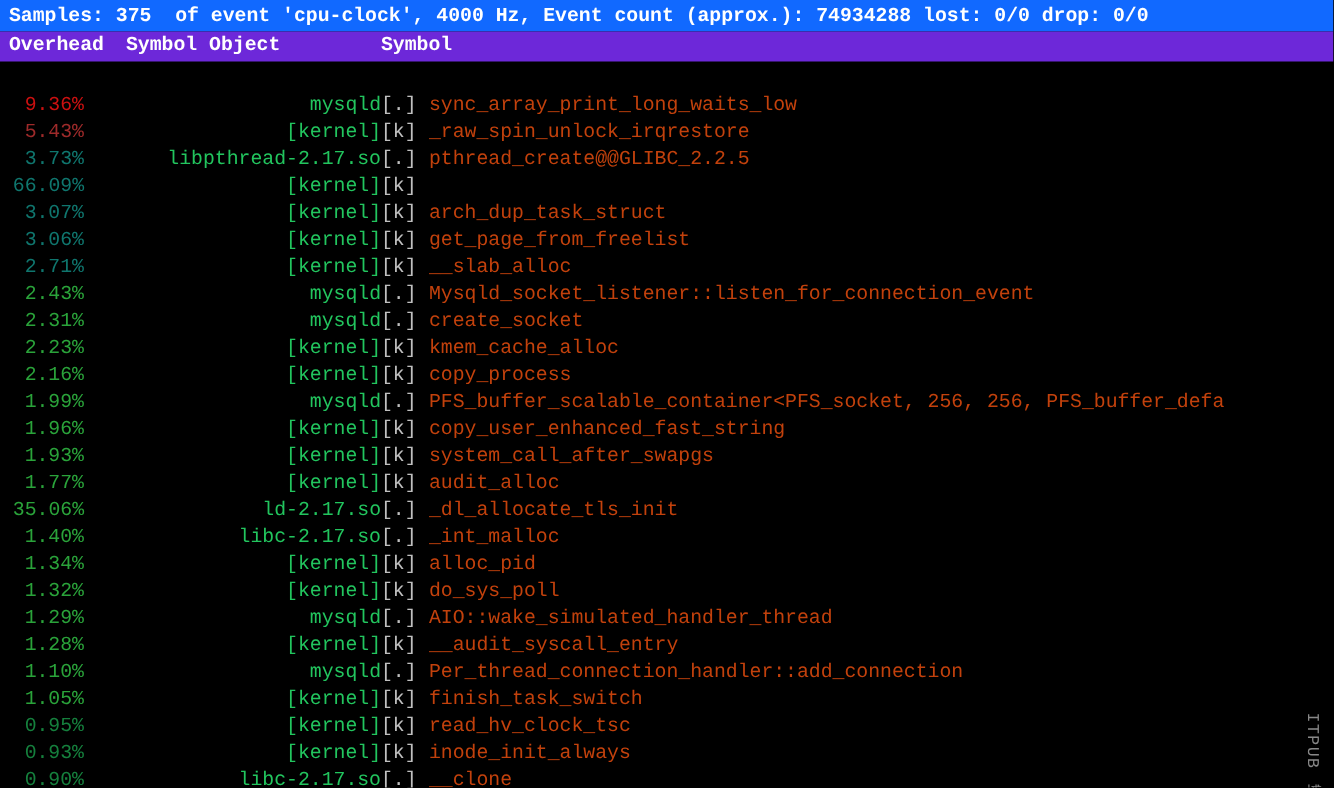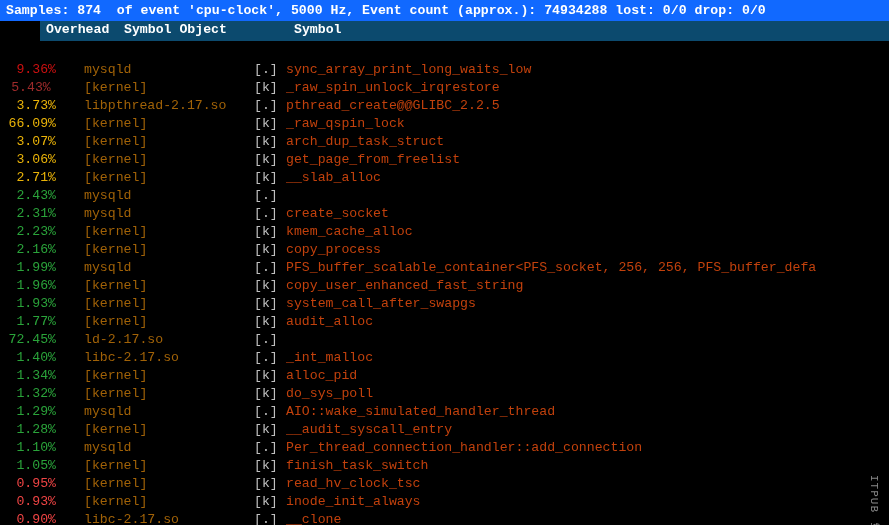--- a/index.html
+++ b/index.html
@@ -16,100 +16,100 @@
     position: relative;
   }
   .header {
     background: #1169ff;
     color: #fff;
     padding: 2px 6px 1px 6px;
     font-weight: bold;
     white-space: pre;
   }
   .headerline2 {
-    background: #0c4a6e;
+    background: #6d28d9;
     color: #fff;
     font-weight: bold;
     display: flex;
     padding: 0px 6px 2px 6px;
-    margin-left: 40px;
   }
   .col-over { width: 78px; }
   .col-obj  { width: 170px; }
   .col-sym  { flex: 1; }
   .rows {
     padding: 0 6px;
     margin-top: 20px;
   }
   .row {
     display: flex;
     white-space: pre;
   }
   .overhead {
     width: 50px;
     text-align: right;
     padding-right: 28px;
   }
   .object {
     width: 170px;
-    color: #a16207;
+    color: #22c55e;
+    text-align: right;
   }
   .symkind {
     width: 32px;
     color: #c0c0c0;
   }
   .symbol {
     flex: 1;
     color: #c2410c;
     overflow: hidden;
     text-overflow: clip;
   }
   .c-red    { color: #cc1010; }
-  .c-darkred{ color: #9e2a2a; text-align: center; }
-  .c-olive  { color: #eab308; }
+  .c-darkred{ color: #9e2a2a; }
+  .c-olive  { color: #0f766e; }
   .c-green  { color: #2aa33a; }
-  .c-dgreen { color: #ef4444; }
+  .c-dgreen { color: #15803d; }
   .watermark {
     position: absolute;
     right: 6px;
     bottom: 10px;
     color: #888;
     font-size: 11px;
     writing-mode: vertical-rl;
     text-orientation: mixed;
     letter-spacing: 1px;
   }
 </style>
 </head>
 <body>
 
-<div class="header">Samples: 874  of event 'cpu-clock', 5000 Hz, Event count (approx.): 74934288 lost: 0/0 drop: 0/0</div>
+<div class="header">Samples: 375  of event 'cpu-clock', 4000 Hz, Event count (approx.): 74934288 lost: 0/0 drop: 0/0</div>
 <div class="headerline2">
   <div class="col-over">Overhead</div>
   <div class="col-obj">Symbol Object</div>
   <div class="col-sym">Symbol</div>
 </div>
 
 <div class="rows" id="rows">
     <div class="row"><div class="overhead c-red">9.36%</div><div class="object">mysqld</div><div class="symkind">[.]</div><div class="symbol">sync_array_print_long_waits_low</div></div>
     <div class="row"><div class="overhead c-darkred">5.43%</div><div class="object">[kernel]</div><div class="symkind">[k]</div><div class="symbol">_raw_spin_unlock_irqrestore</div></div>
     <div class="row"><div class="overhead c-olive">3.73%</div><div class="object">libpthread-2.17.so</div><div class="symkind">[.]</div><div class="symbol">pthread_create@@GLIBC_2.2.5</div></div>
-    <div class="row"><div class="overhead c-olive">66.09%</div><div class="object">[kernel]</div><div class="symkind">[k]</div><div class="symbol">_raw_qspin_lock</div></div>
+    <div class="row"><div class="overhead c-olive">66.09%</div><div class="object">[kernel]</div><div class="symkind">[k]</div></div>
     <div class="row"><div class="overhead c-olive">3.07%</div><div class="object">[kernel]</div><div class="symkind">[k]</div><div class="symbol">arch_dup_task_struct</div></div>
     <div class="row"><div class="overhead c-olive">3.06%</div><div class="object">[kernel]</div><div class="symkind">[k]</div><div class="symbol">get_page_from_freelist</div></div>
     <div class="row"><div class="overhead c-olive">2.71%</div><div class="object">[kernel]</div><div class="symkind">[k]</div><div class="symbol">__slab_alloc</div></div>
-    <div class="row"><div class="overhead c-green">2.43%</div><div class="object">mysqld</div><div class="symkind">[.]</div></div>
+    <div class="row"><div class="overhead c-green">2.43%</div><div class="object">mysqld</div><div class="symkind">[.]</div><div class="symbol">Mysqld_socket_listener::listen_for_connection_event</div></div>
     <div class="row"><div class="overhead c-green">2.31%</div><div class="object">mysqld</div><div class="symkind">[.]</div><div class="symbol">create_socket</div></div>
     <div class="row"><div class="overhead c-green">2.23%</div><div class="object">[kernel]</div><div class="symkind">[k]</div><div class="symbol">kmem_cache_alloc</div></div>
     <div class="row"><div class="overhead c-green">2.16%</div><div class="object">[kernel]</div><div class="symkind">[k]</div><div class="symbol">copy_process</div></div>
     <div class="row"><div class="overhead c-green">1.99%</div><div class="object">mysqld</div><div class="symkind">[.]</div><div class="symbol">PFS_buffer_scalable_container&lt;PFS_socket, 256, 256, PFS_buffer_defa</div></div>
     <div class="row"><div class="overhead c-green">1.96%</div><div class="object">[kernel]</div><div class="symkind">[k]</div><div class="symbol">copy_user_enhanced_fast_string</div></div>
     <div class="row"><div class="overhead c-green">1.93%</div><div class="object">[kernel]</div><div class="symkind">[k]</div><div class="symbol">system_call_after_swapgs</div></div>
     <div class="row"><div class="overhead c-green">1.77%</div><div class="object">[kernel]</div><div class="symkind">[k]</div><div class="symbol">audit_alloc</div></div>
-    <div class="row"><div class="overhead c-green">72.45%</div><div class="object">ld-2.17.so</div><div class="symkind">[.]</div></div>
+    <div class="row"><div class="overhead c-green">35.06%</div><div class="object">ld-2.17.so</div><div class="symkind">[.]</div><div class="symbol">_dl_allocate_tls_init</div></div>
     <div class="row"><div class="overhead c-green">1.40%</div><div class="object">libc-2.17.so</div><div class="symkind">[.]</div><div class="symbol">_int_malloc</div></div>
     <div class="row"><div class="overhead c-green">1.34%</div><div class="object">[kernel]</div><div class="symkind">[k]</div><div class="symbol">alloc_pid</div></div>
     <div class="row"><div class="overhead c-green">1.32%</div><div class="object">[kernel]</div><div class="symkind">[k]</div><div class="symbol">do_sys_poll</div></div>
     <div class="row"><div class="overhead c-green">1.29%</div><div class="object">mysqld</div><div class="symkind">[.]</div><div class="symbol">AIO::wake_simulated_handler_thread</div></div>
     <div class="row"><div class="overhead c-green">1.28%</div><div class="object">[kernel]</div><div class="symkind">[k]</div><div class="symbol">__audit_syscall_entry</div></div>
     <div class="row"><div class="overhead c-green">1.10%</div><div class="object">mysqld</div><div class="symkind">[.]</div><div class="symbol">Per_thread_connection_handler::add_connection</div></div>
     <div class="row"><div class="overhead c-green">1.05%</div><div class="object">[kernel]</div><div class="symkind">[k]</div><div class="symbol">finish_task_switch</div></div>
     <div class="row"><div class="overhead c-dgreen">0.95%</div><div class="object">[kernel]</div><div class="symkind">[k]</div><div class="symbol">read_hv_clock_tsc</div></div>
     <div class="row"><div class="overhead c-dgreen">0.93%</div><div class="object">[kernel]</div><div class="symkind">[k]</div><div class="symbol">inode_init_always</div></div>
     <div class="row"><div class="overhead c-dgreen">0.90%</div><div class="object">libc-2.17.so</div><div class="symkind">[.]</div><div class="symbol">__clone</div></div>

